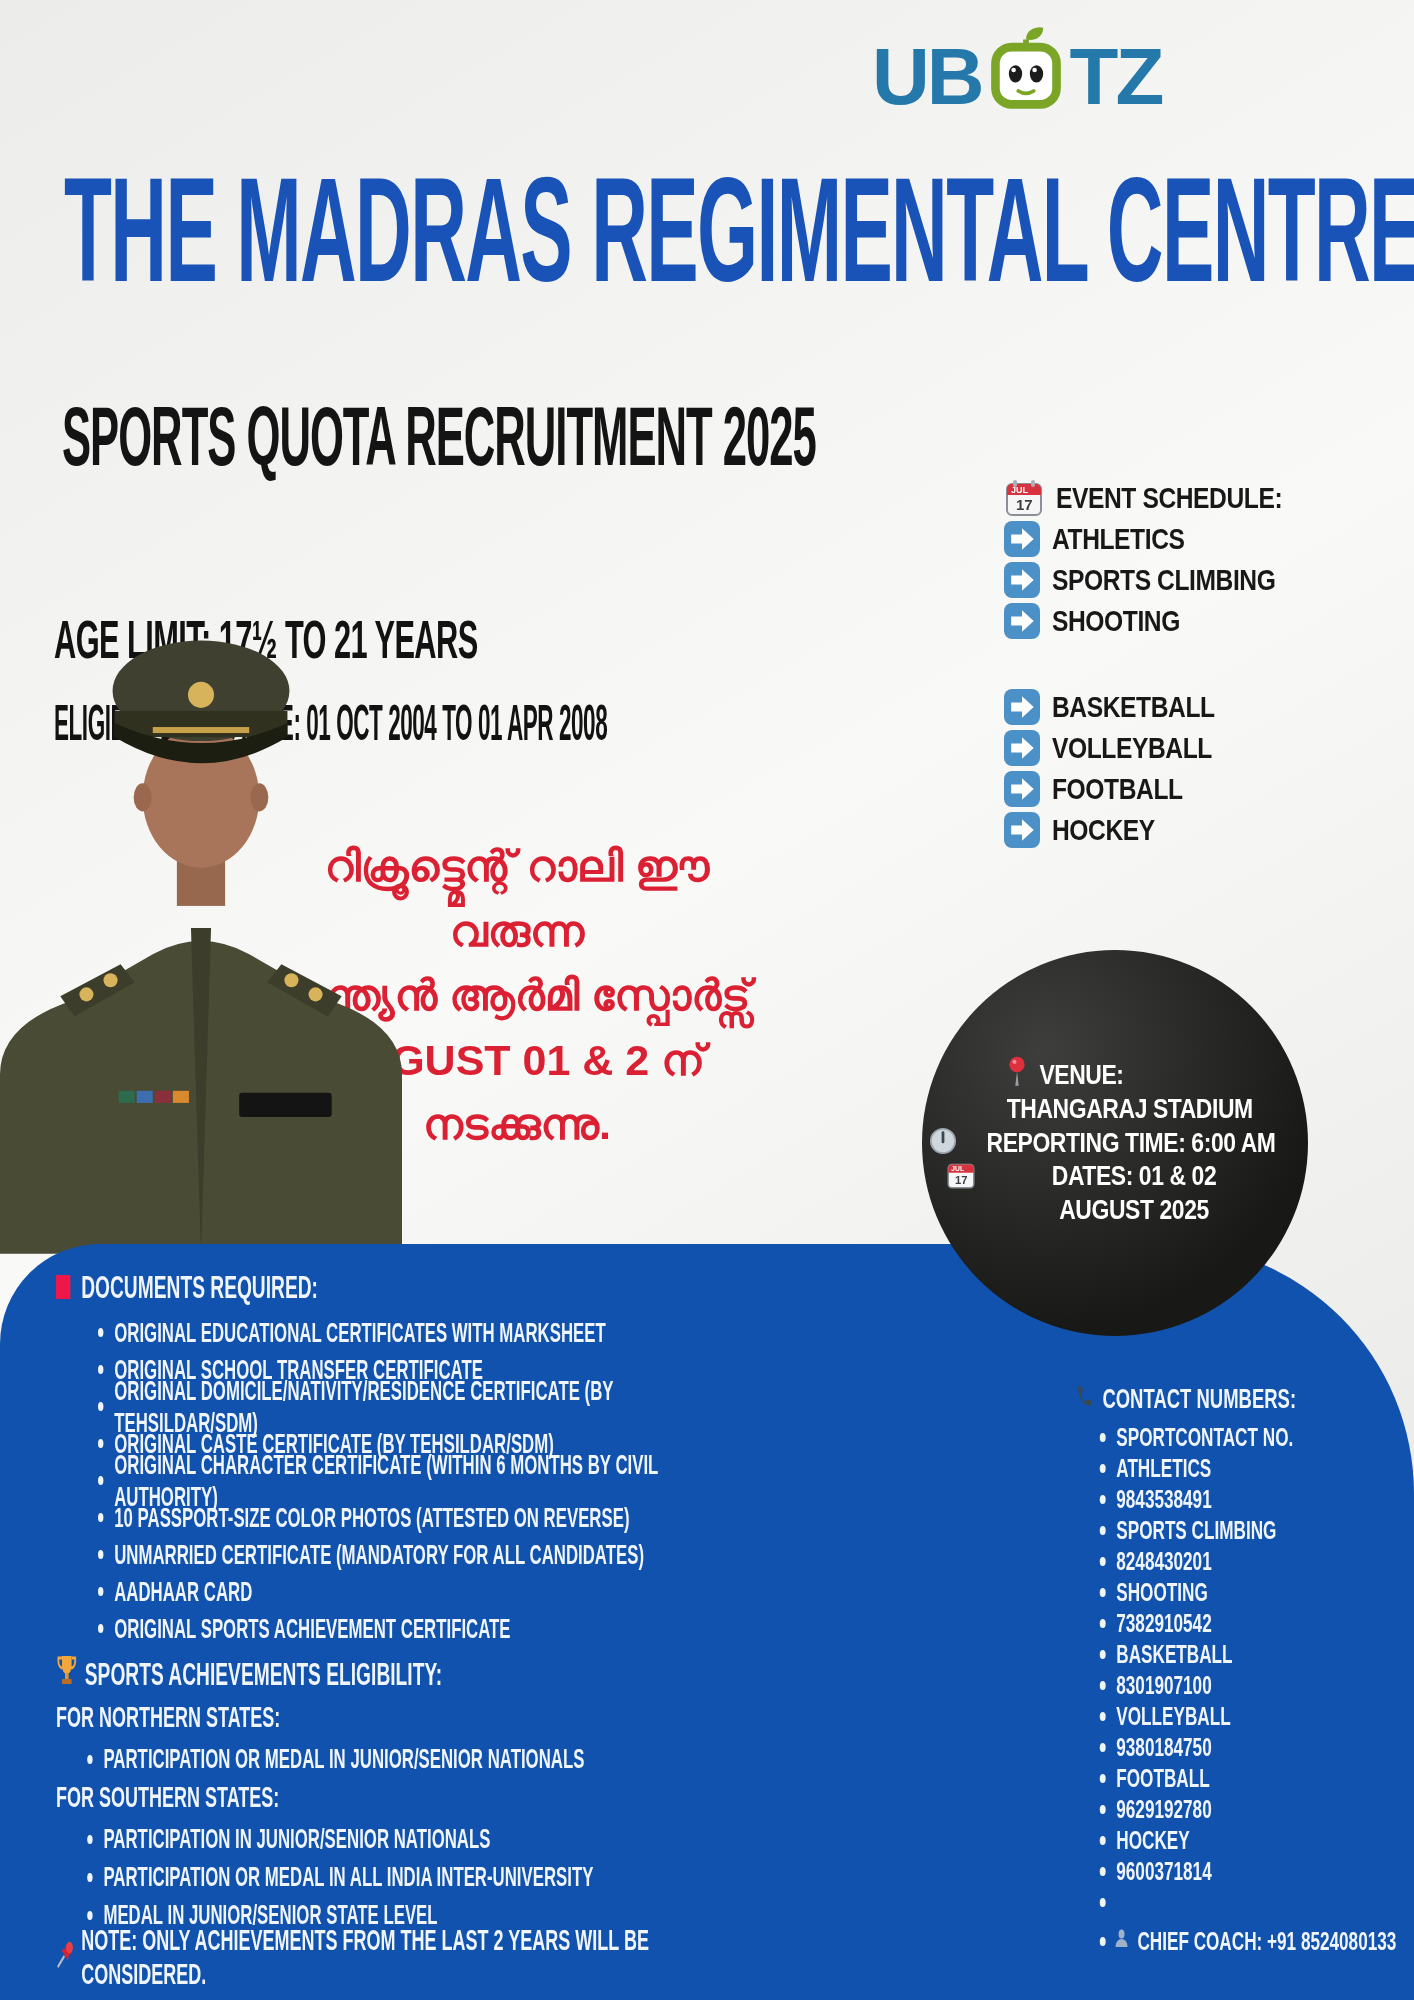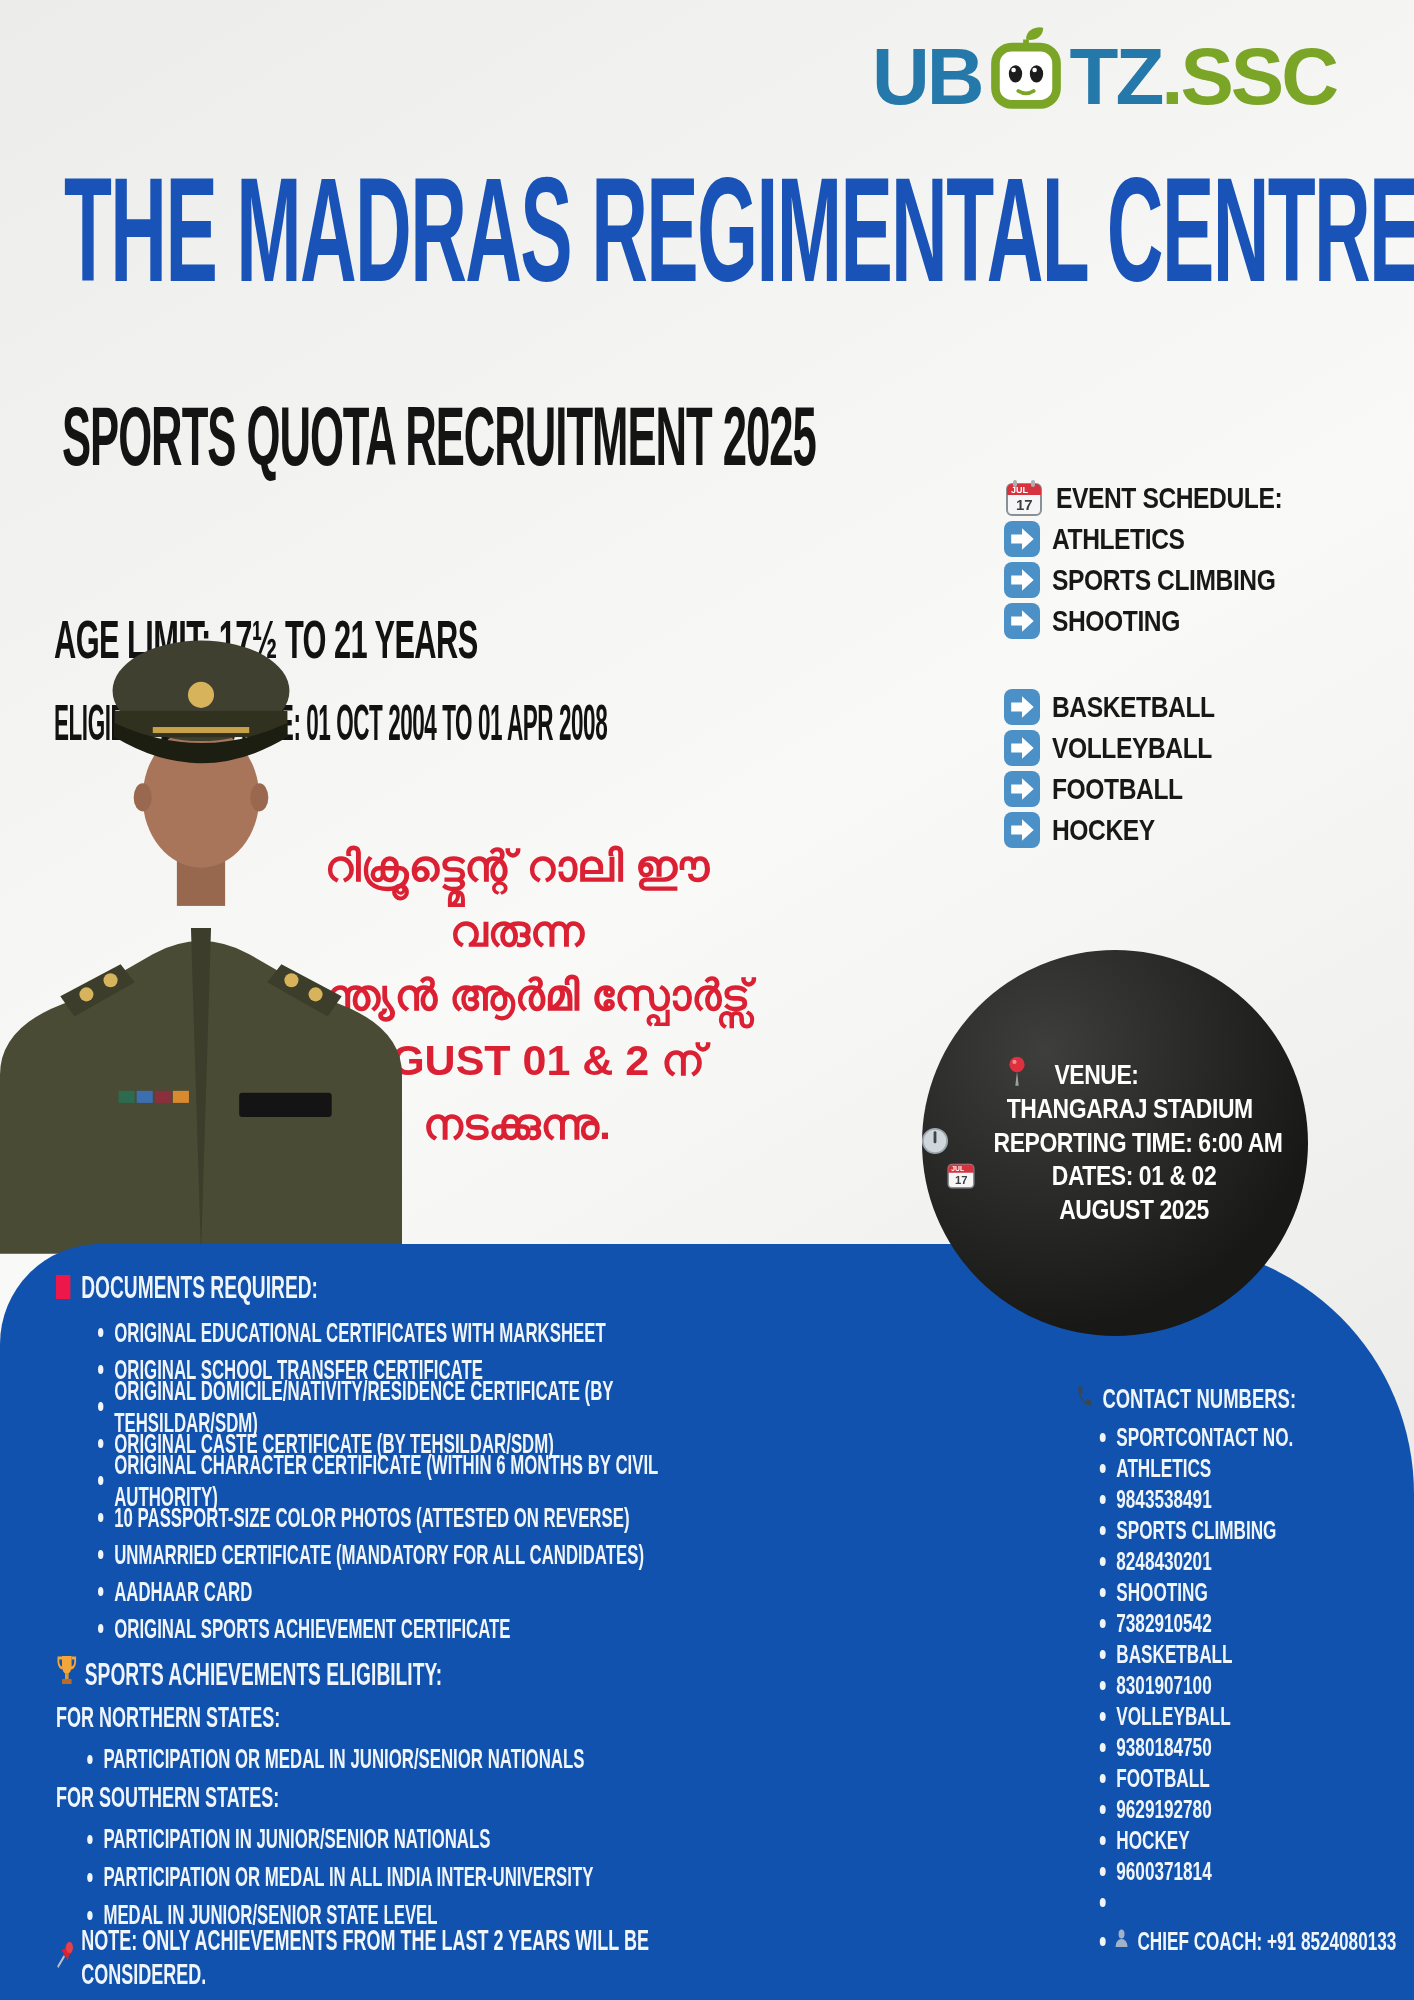--- a/index.html
+++ b/index.html
@@ -31,21 +31,21 @@
   
   .ml{position:absolute;left:276px;top:834px;width:482px;text-align:center;color:#da2032;font-weight:700;}
   .ml .l{font-size:43px;line-height:1.5;}
   
   .soldier{position:absolute;left:0;top:588px;width:402px;height:668px;}
   
   .venue{position:absolute;left:922px;top:950px;width:386px;height:386px;border-radius:50%;
     background:radial-gradient(circle at 32% 26%,#3e3e3c 0%,#181816 72%);
     display:flex;flex-direction:column;align-items:center;justify-content:center;
     color:#fff;box-sizing:border-box;padding:12px 28px;z-index:5;}
-  .vrow{display:flex;align-items:center;gap:19px;height:34px;}
+  .vrow{display:flex;align-items:center;gap:4px;height:34px;}
   .vrow .txt{font-size:27px;font-weight:700;transform:scaleX(0.85);white-space:nowrap;letter-spacing:-0.5px;}
   .vrow.start{align-self:flex-start;margin-left:56px;}
   .vname{margin-left:30px;}
   .vdates{display:flex;align-items:flex-start;gap:8px;}
   .vdates .txt{font-size:27px;font-weight:700;transform:scaleX(0.85);width:300px;text-align:center;line-height:1.25;letter-spacing:-0.5px;}
   
   .panel{position:absolute;left:0;top:1244px;width:1414px;height:756px;background:#1152ae;border-radius:100px 250px 0 0;z-index:2;}
   
   .blist{margin:4px 0 0;padding:0;list-style:none;}
   .blist li{display:flex;align-items:center;gap:18px;height:37px;font-size:28px;font-weight:700;padding-left:70px;}
@@ -79,21 +79,20 @@
         <path d="M44 14 C44 2 58 0 62 2 C62 12 52 16 44 14 Z" fill="#7aa527"></path>
         <rect x="12" y="22" width="64" height="60" rx="17" fill="#ffffff" stroke="#7aa527" stroke-width="9"></rect>
         <ellipse cx="33" cy="50" rx="7" ry="9" fill="#1c1c1c"></ellipse>
         <ellipse cx="55" cy="50" rx="7" ry="9" fill="#1c1c1c"></ellipse>
         <circle cx="31" cy="46" r="2.4" fill="#fff"></circle>
         <circle cx="53" cy="46" r="2.4" fill="#fff"></circle>
         <path d="M36 68 Q44 73 52 68" stroke="#7aa527" stroke-width="4" fill="none" stroke-linecap="round"></path>
       </svg>
     </span>
     <span class="blue">TZ</span>
-    <span class="green">.SSC</span>
   </div>
 
   <div class="title">THE MADRAS REGIMENTAL CENTRE</div>
   <div class="subtitle">SPORTS QUOTA RECRUITMENT 2025</div>
 
   <div class="age">AGE LIMIT: 17½ TO 21 YEARS</div>
   <div class="dob">ELIGIBLE DOB RANGE: 01 OCT 2004 TO 01 APR 2008</div>
 
   <div class="sch">
     <div class="srow">

